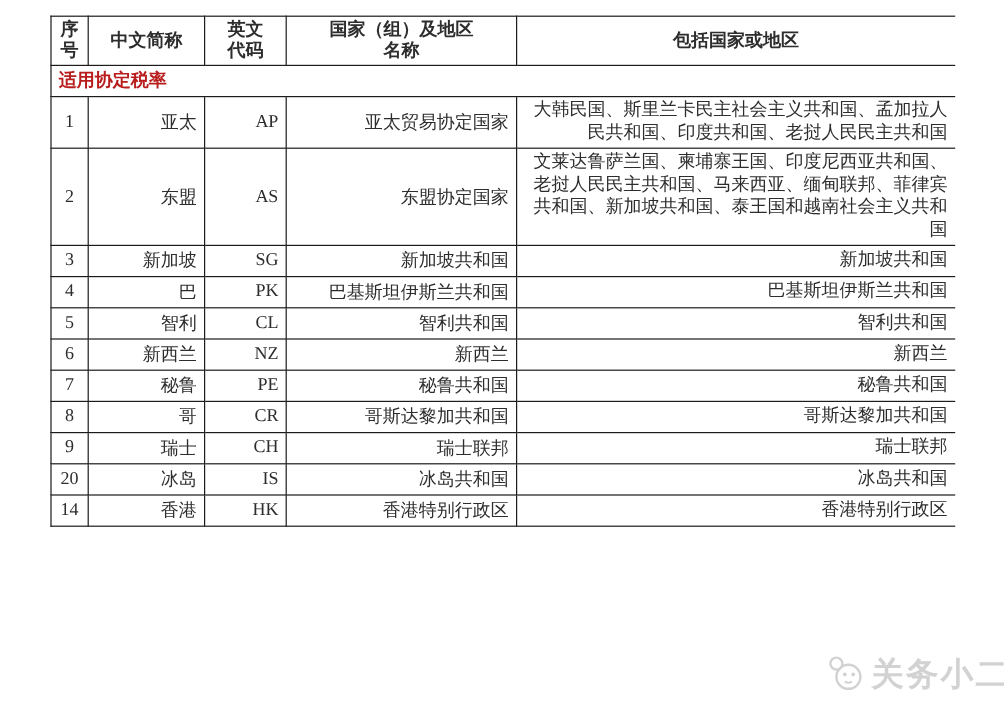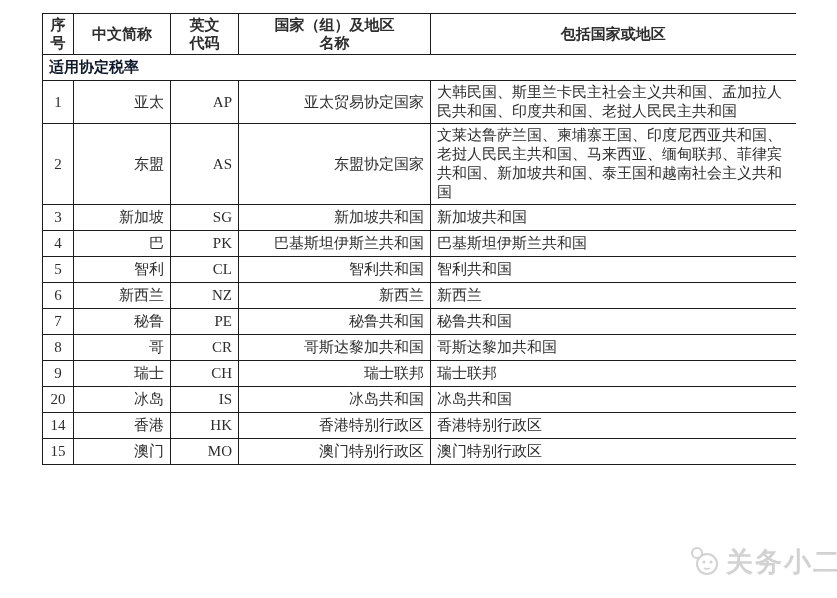--- a/index.html
+++ b/index.html
@@ -47,32 +47,32 @@
     line-height: 18px;
     padding: 2px 2px;
   }
   td.section-cell {
     border-left: none;
     border-right: none;
     font-weight: bold;
     font-size: 16px;
     height: 26px;
     padding-left: 2px;
-    color: #0f172a;
+    color: #b91c1c;
   }
   td.cell-no {
     text-align: center;
     padding: 2px 1px;
   }
   td.cell-abbr, td.cell-code, td.cell-name {
     text-align: right;
     padding-left: 8px;
   }
   td.cell-includes {
-    text-align: left;
+    text-align: right;
     padding-left: 8px;
     padding-right: 8px;
     line-height: 19px;
     font-size: 15px;
     font-family: Liberation Serif, serif;
   }
   tbody.rows-body td {
     height: 26px;
   }
   .watermark {
@@ -201,27 +201,20 @@
           <td class="cell-name">冰岛共和国</td>
           <td class="cell-includes">冰岛共和国</td>
         </tr>
         <tr>
           <td class="cell-no">14</td>
           <td class="cell-abbr">香港</td>
           <td class="cell-code">HK</td>
           <td class="cell-name">香港特别行政区</td>
           <td class="cell-includes">香港特别行政区</td>
         </tr>
-        <tr>
-          <td class="cell-no">15</td>
-          <td class="cell-abbr">澳门</td>
-          <td class="cell-code">MO</td>
-          <td class="cell-name">澳门特别行政区</td>
-          <td class="cell-includes">澳门特别行政区</td>
-        </tr>
       </tbody>
   </table>
 
   <div class="watermark">
     <span>
       <svg width="34" height="34" viewBox="0 0 34 34" fill="none">
         <circle cx="19" cy="19" r="10" stroke="#d2d2d2" stroke-width="2" fill="#ffffff"></circle>
         <circle cx="9" cy="8" r="5" stroke="#d2d2d2" stroke-width="2" fill="#ffffff"></circle>
         <circle cx="16" cy="17" r="1.6" fill="#d2d2d2"></circle>
         <circle cx="23" cy="17" r="1.6" fill="#d2d2d2"></circle>

